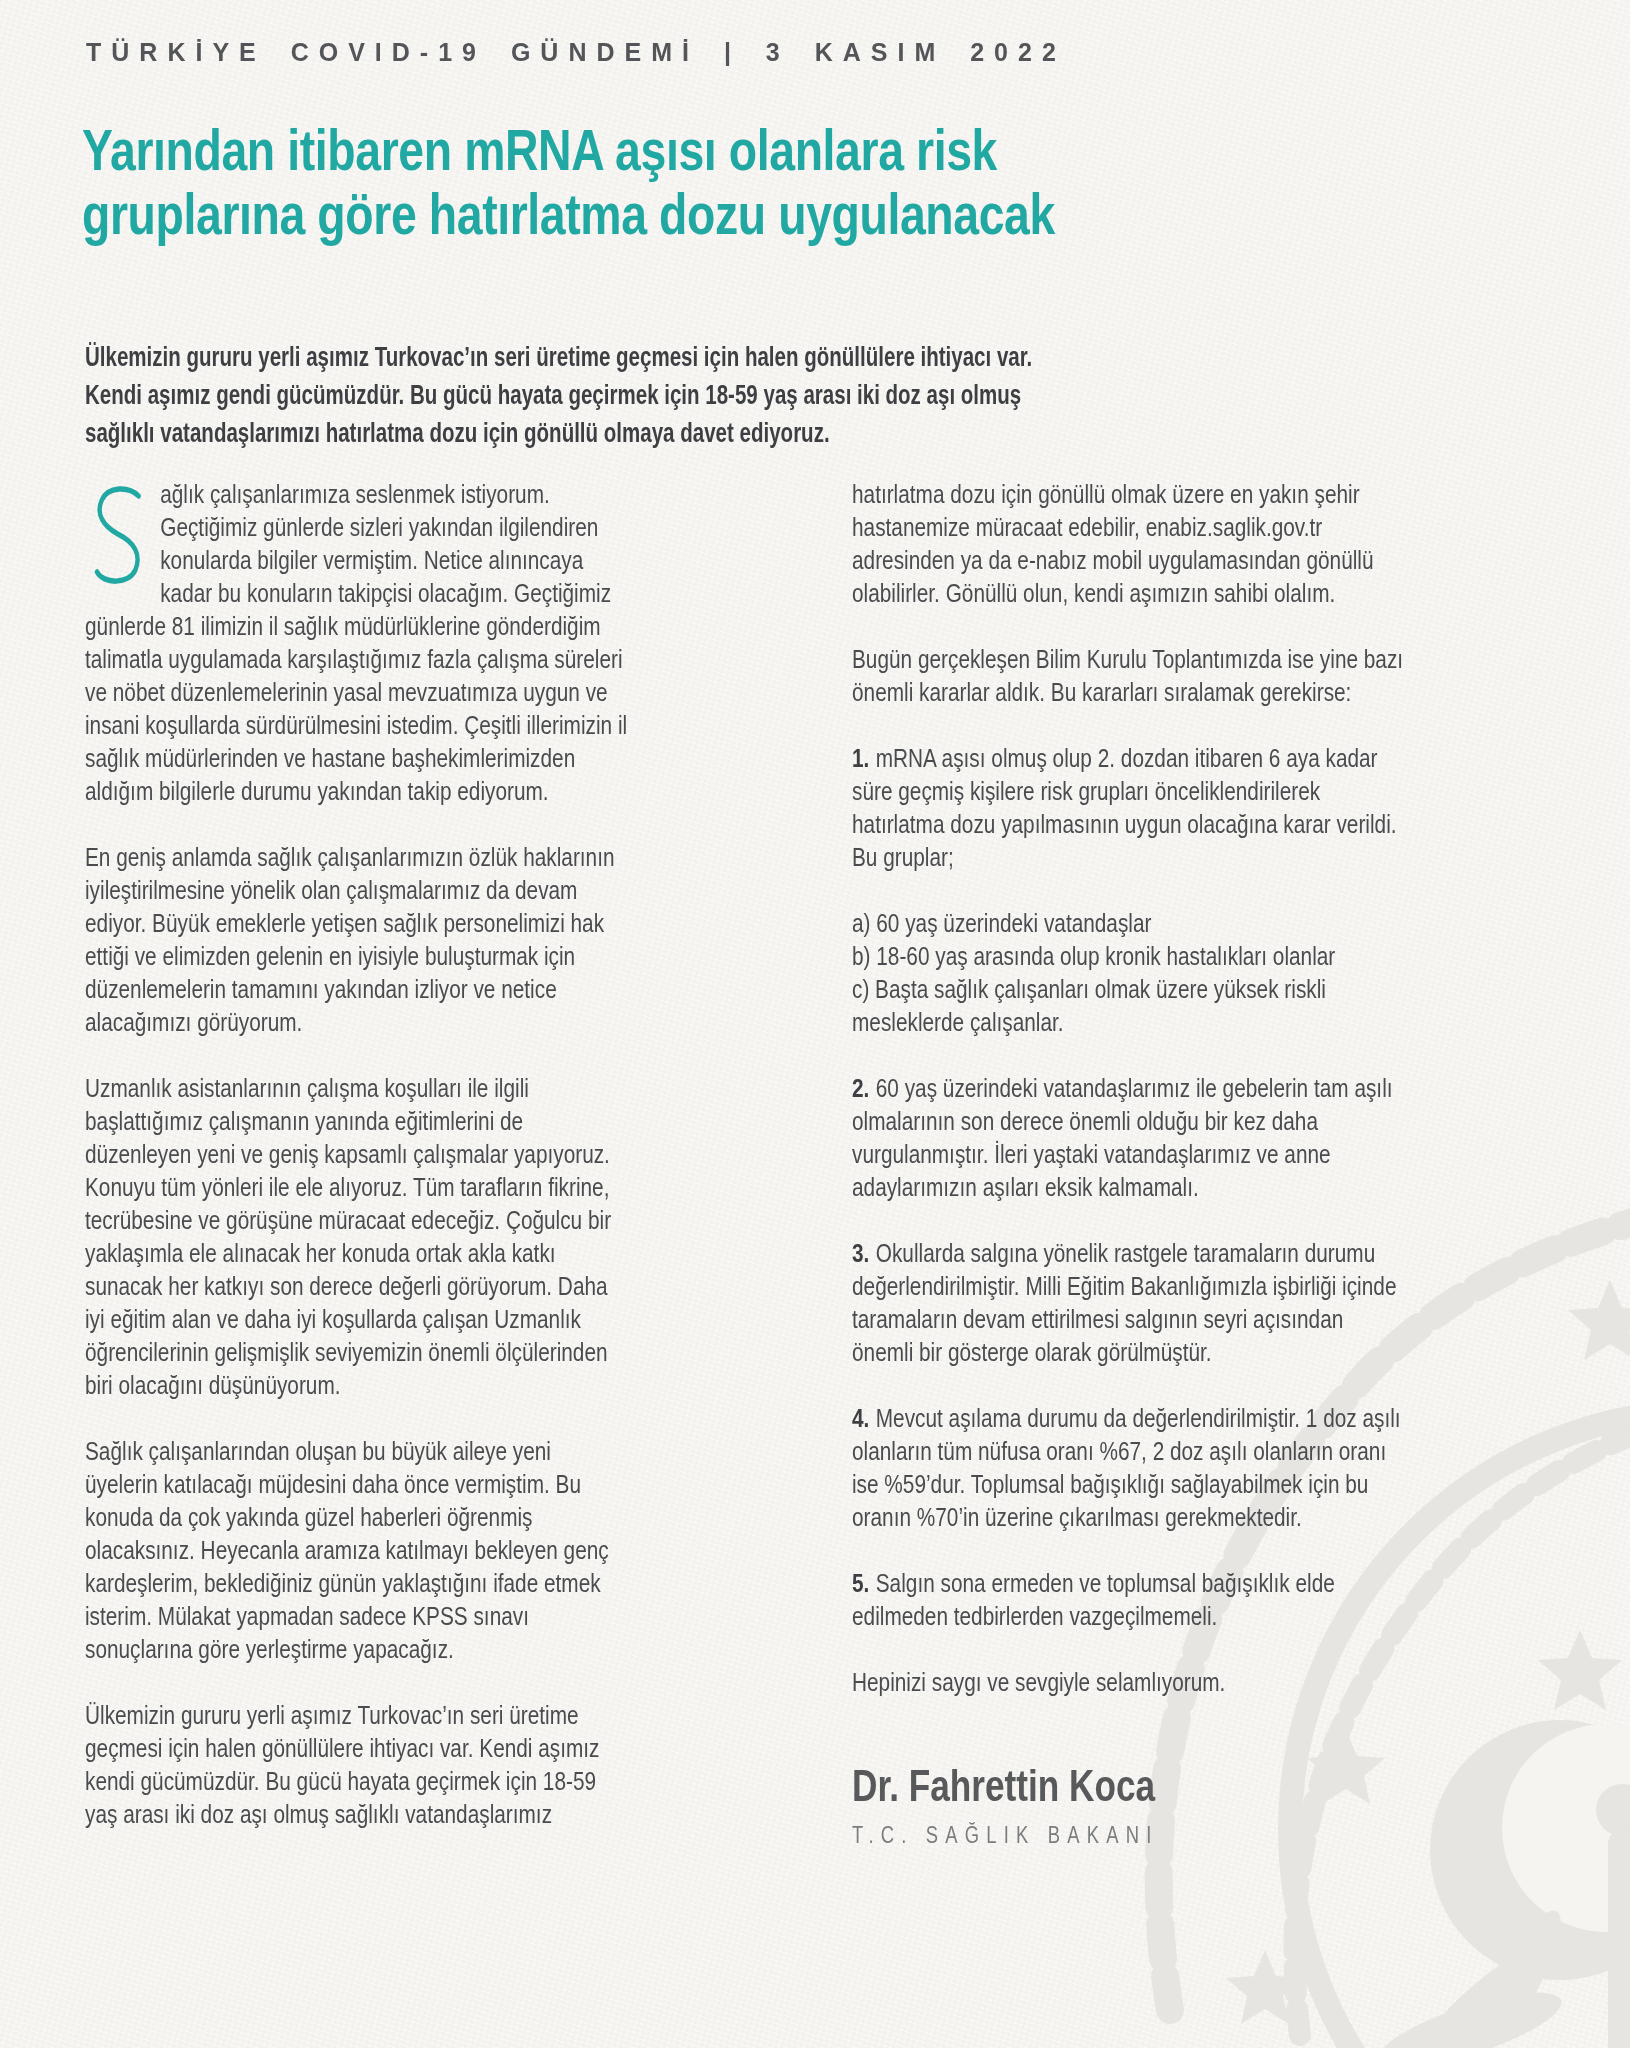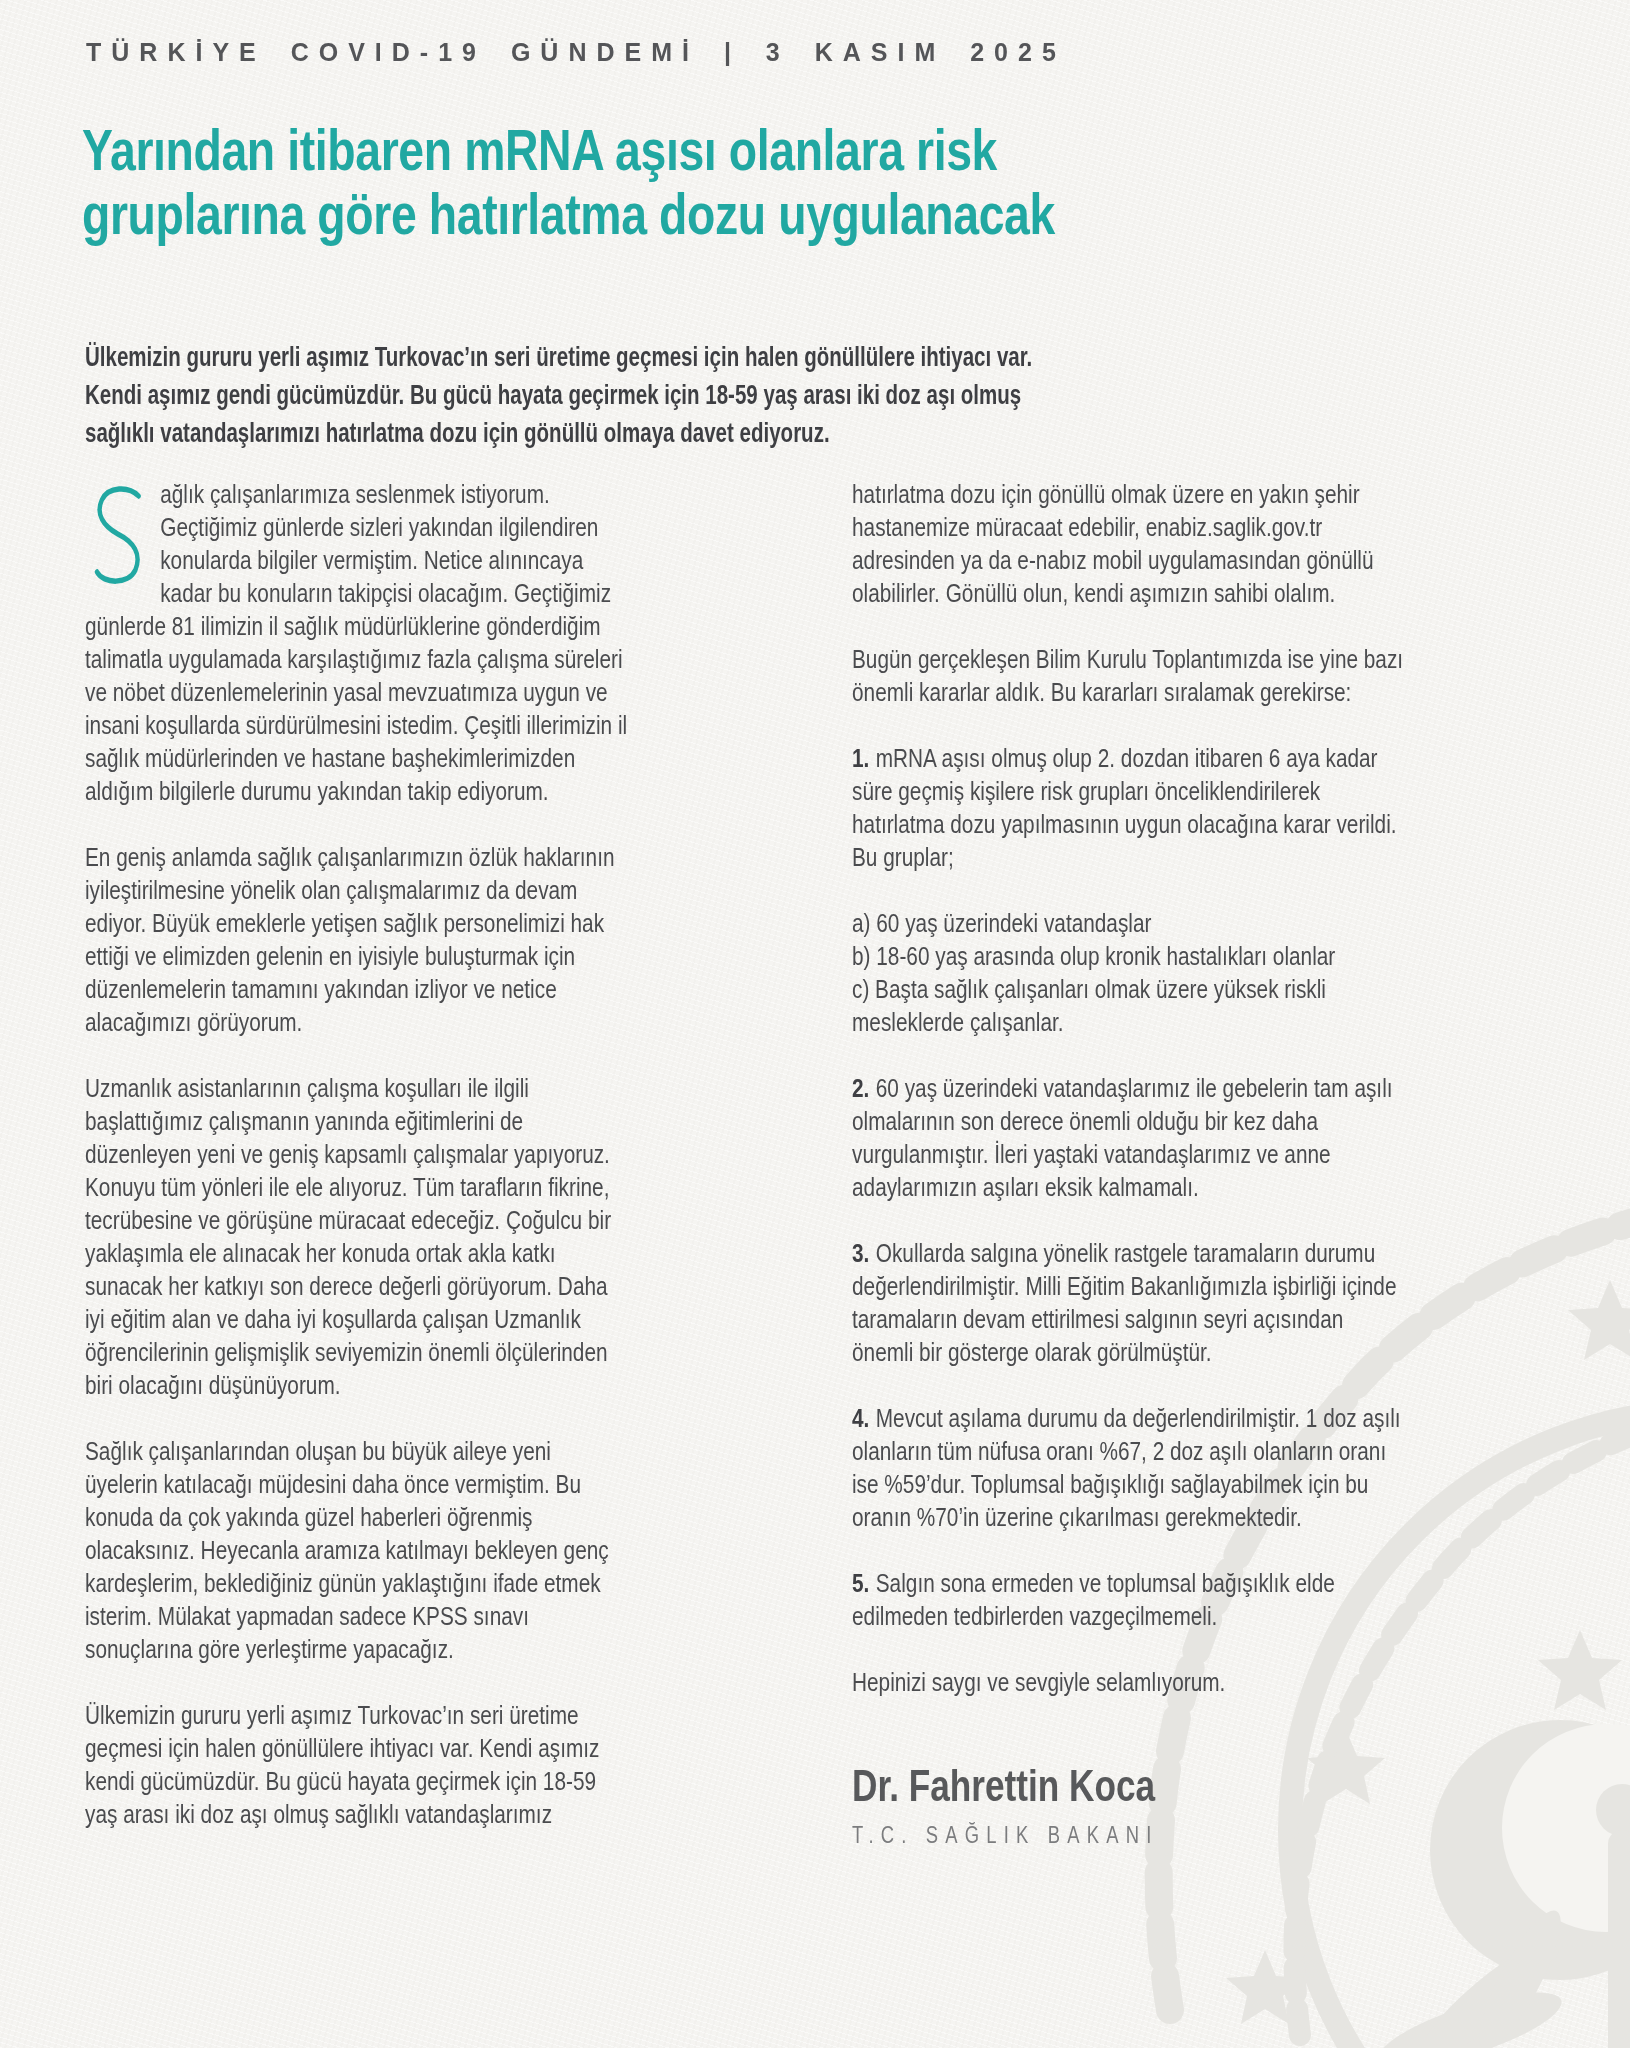--- a/index.html
+++ b/index.html
@@ -74,21 +74,21 @@
 
       <circle cx="572" cy="680" r="26" stroke="none"></circle>
       <rect x="558" y="700" width="28" height="270" rx="14" stroke="none"></rect>
 
       <ellipse cx="420" cy="900" rx="96" ry="24" stroke="none" transform="rotate(-18 420 900)"></ellipse>
       <ellipse cx="440" cy="870" rx="88" ry="22" stroke="none" transform="rotate(-40 440 870)"></ellipse>
       <ellipse cx="470" cy="850" rx="78" ry="20" stroke="none" transform="rotate(-62 470 850)"></ellipse>
     </g>
   </svg>
 
-  <div class="masthead">TÜRKİYE COVID-19 GÜNDEMİ | 3 KASIM 2025</div>
+  <div class="masthead">TÜRKİYE COVID-19 GÜNDEMİ | 3 KASIM 2022</div>
 
   <div class="headline">
     <div>Yarından itibaren mRNA aşısı olanlara risk</div>
     <div>gruplarına göre hatırlatma dozu uygulanacak</div>
   </div>
 
   <div class="intro">
     <div>Ülkemizin gururu yerli aşımız Turkovac’ın seri üretime geçmesi için halen gönüllülere ihtiyacı var.</div>
     <div>Kendi aşımız gendi gücümüzdür. Bu gücü hayata geçirmek için 18-59 yaş arası iki doz aşı olmuş</div>
     <div>sağlıklı vatandaşlarımızı hatırlatma dozu için gönüllü olmaya davet ediyoruz.</div>

